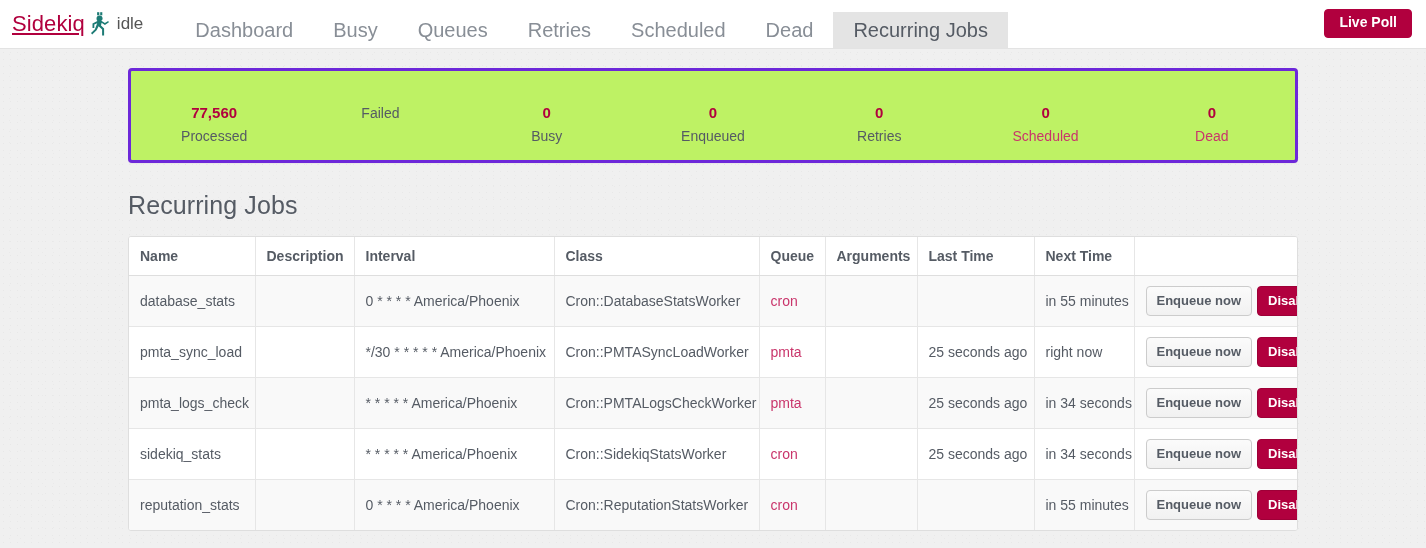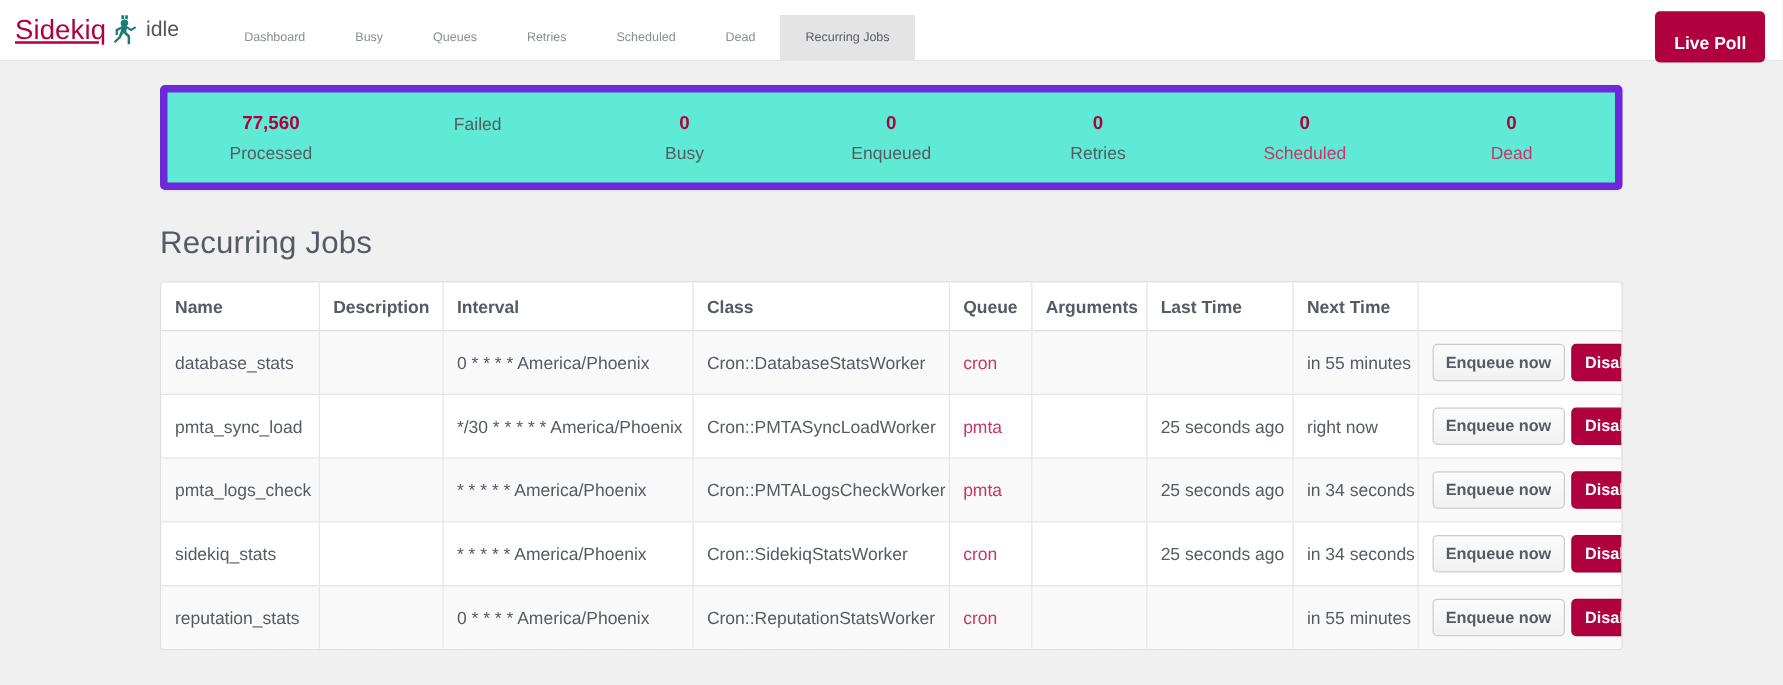--- a/index.html
+++ b/index.html
@@ -59,60 +59,60 @@
   }
   .nav-tabs {
     display: flex;
     align-items: stretch;
     margin-left: 28px;
   }
   .nav-tab {
     display: flex;
     align-items: center;
     padding: 0 20px;
-    font-size: 10px;
+    font-size: 20px;
     color: #888e96;
     text-decoration: none;
     white-space: nowrap;
     margin-top: 12px;
   }
   .nav-tab.active {
     background: #e4e4e4;
     color: #555b64;
   }
   .live-poll {
     position: absolute;
     right: 14px;
     top: 9px;
     background: #b1003e;
     color: #fff;
     border: 1px solid #b1003e;
     border-radius: 4px;
     font-size: 14px;
     font-weight: bold;
-    padding: 17px 14px 8px;
+    padding: 5px 14px 8px;
     line-height: 1;
     cursor: pointer;
     font-family: "Liberation Sans", sans-serif;
   }
 
   
   .container {
     width: 1170px;
     margin: 0 auto;
     padding-top: 19px;
   }
 
   
   .summary {
-    background: #5eead4;
-    border: 6px solid #6d28d9;
+    background: #bef264;
+    border: 3px solid #6d28d9;
     border-radius: 4px;
     display: flex;
-    padding: 14px 0 13px;
+    padding: 31px 0 13px;
     box-shadow: 0 1px 1px rgba(0,0,0,.035);
   }
   .summary-cell {
     flex: 1 1 0;
     text-align: center;
     padding: 0 6px;
   }
   .summary-count {
     font-size: 15px;
     font-weight: bold;

